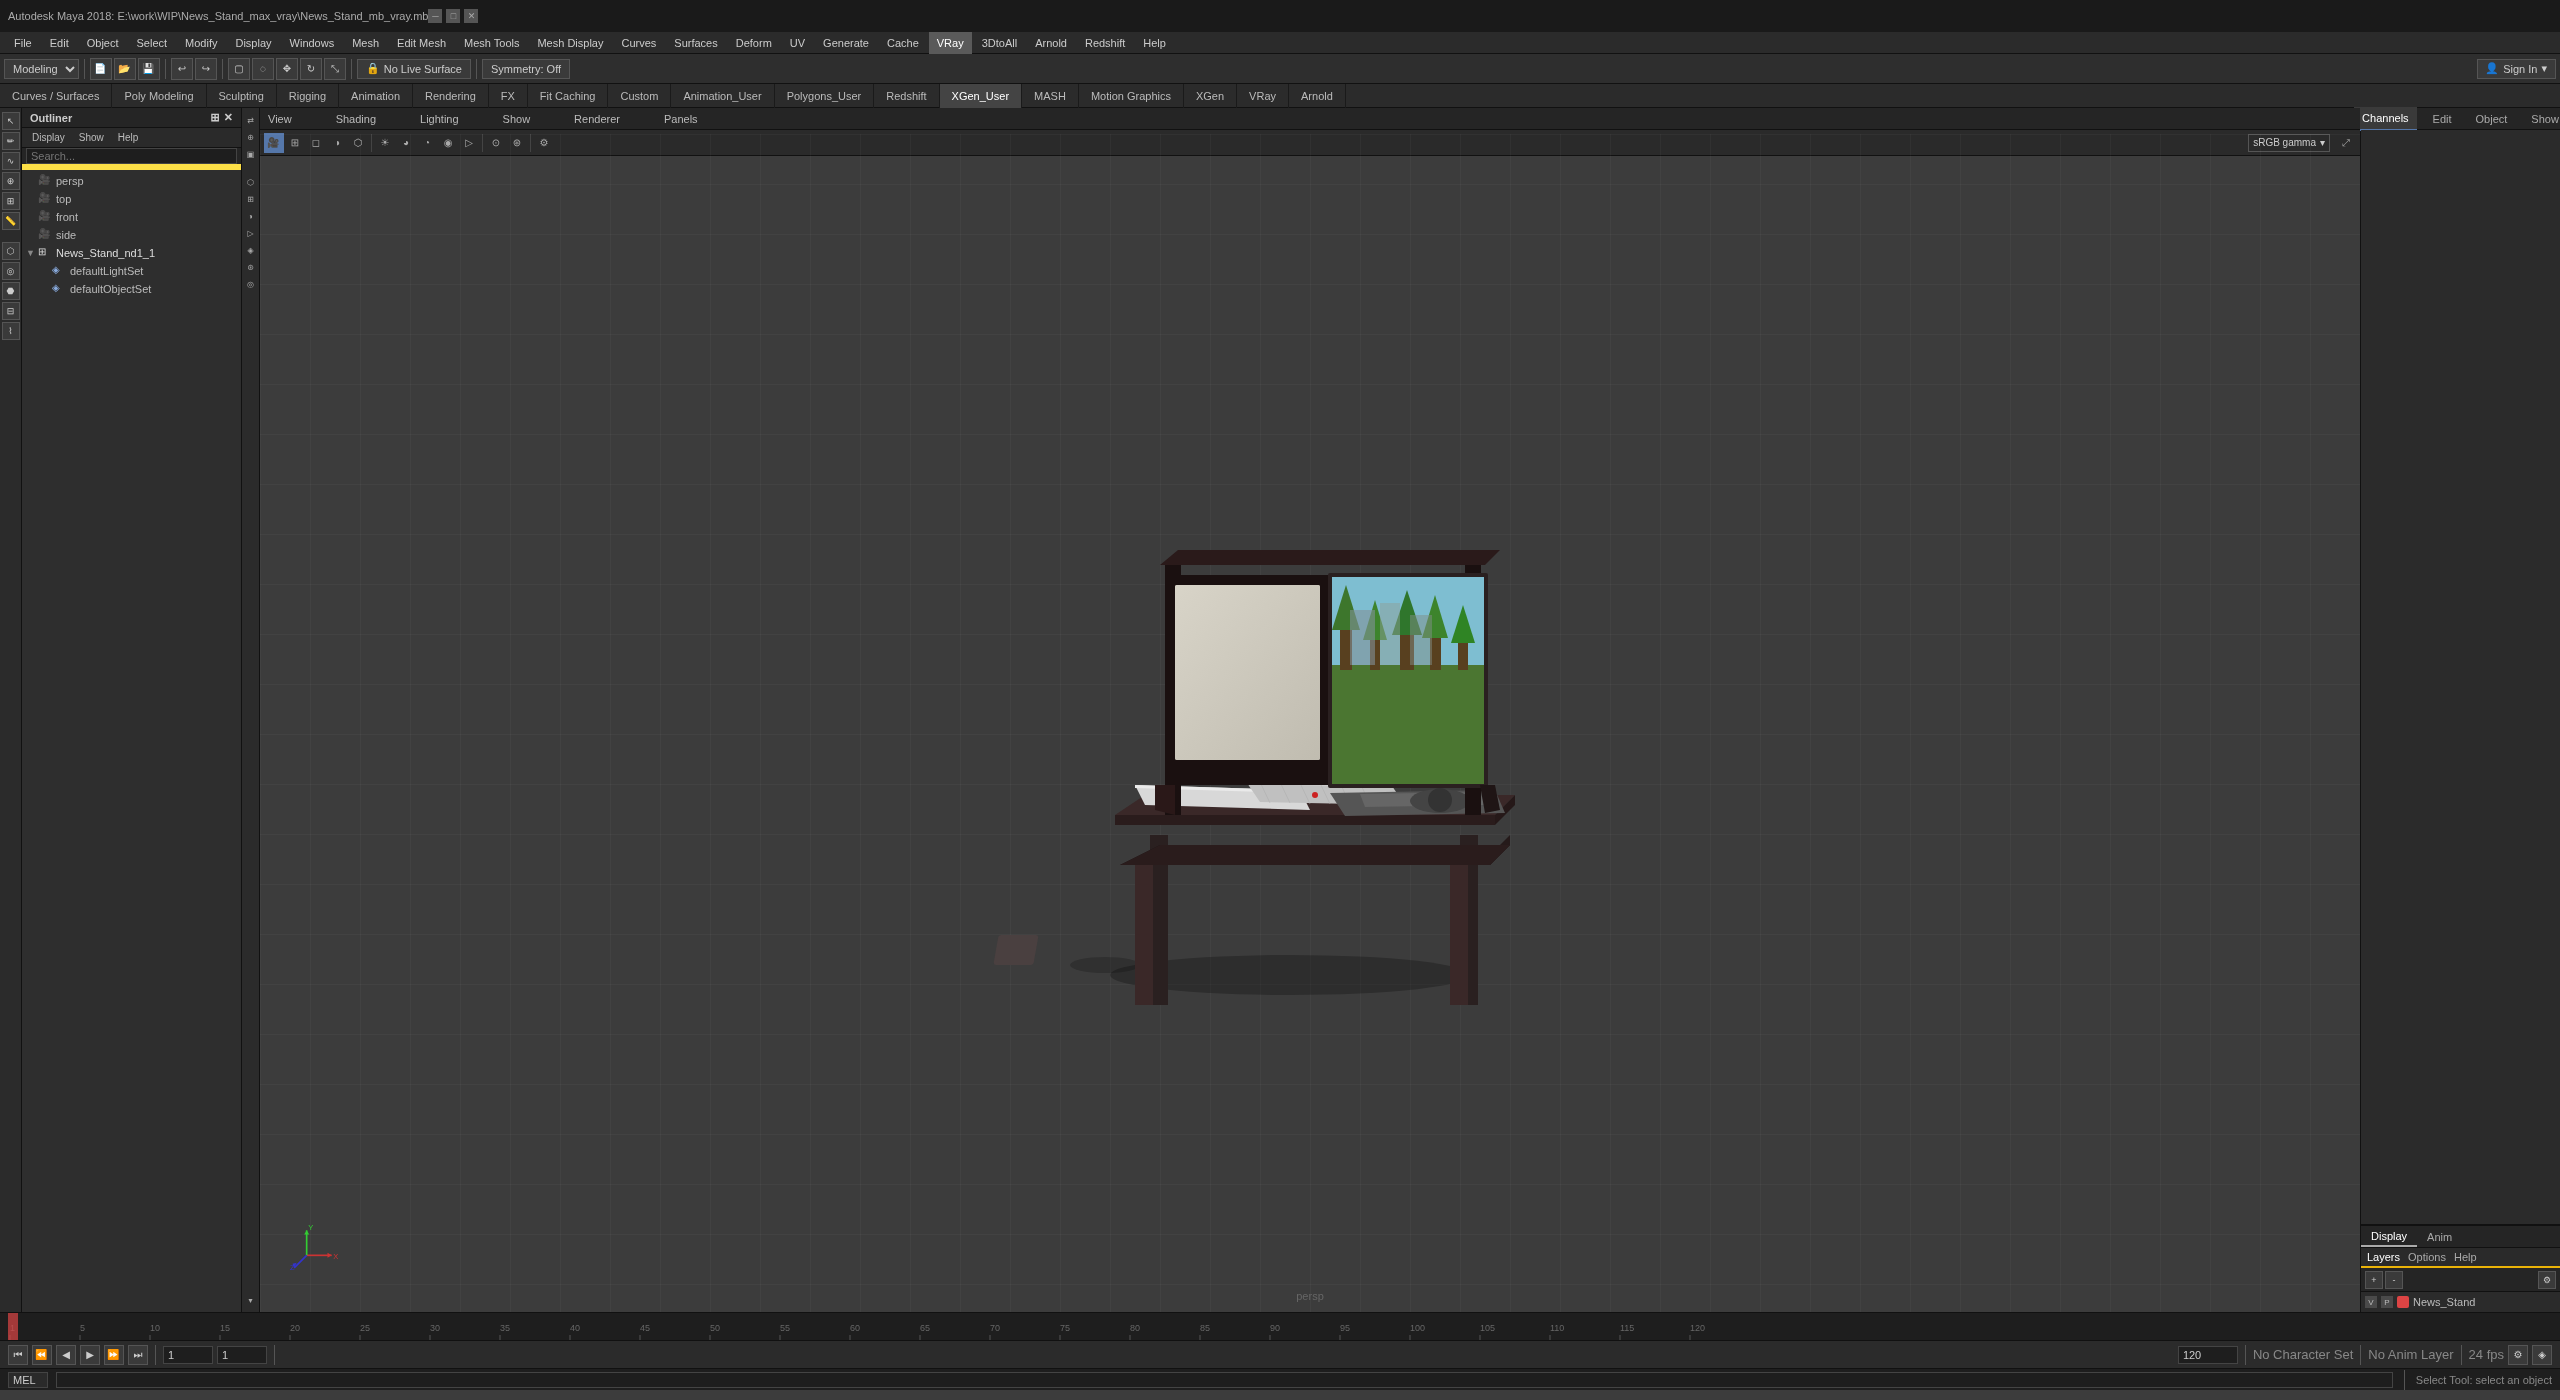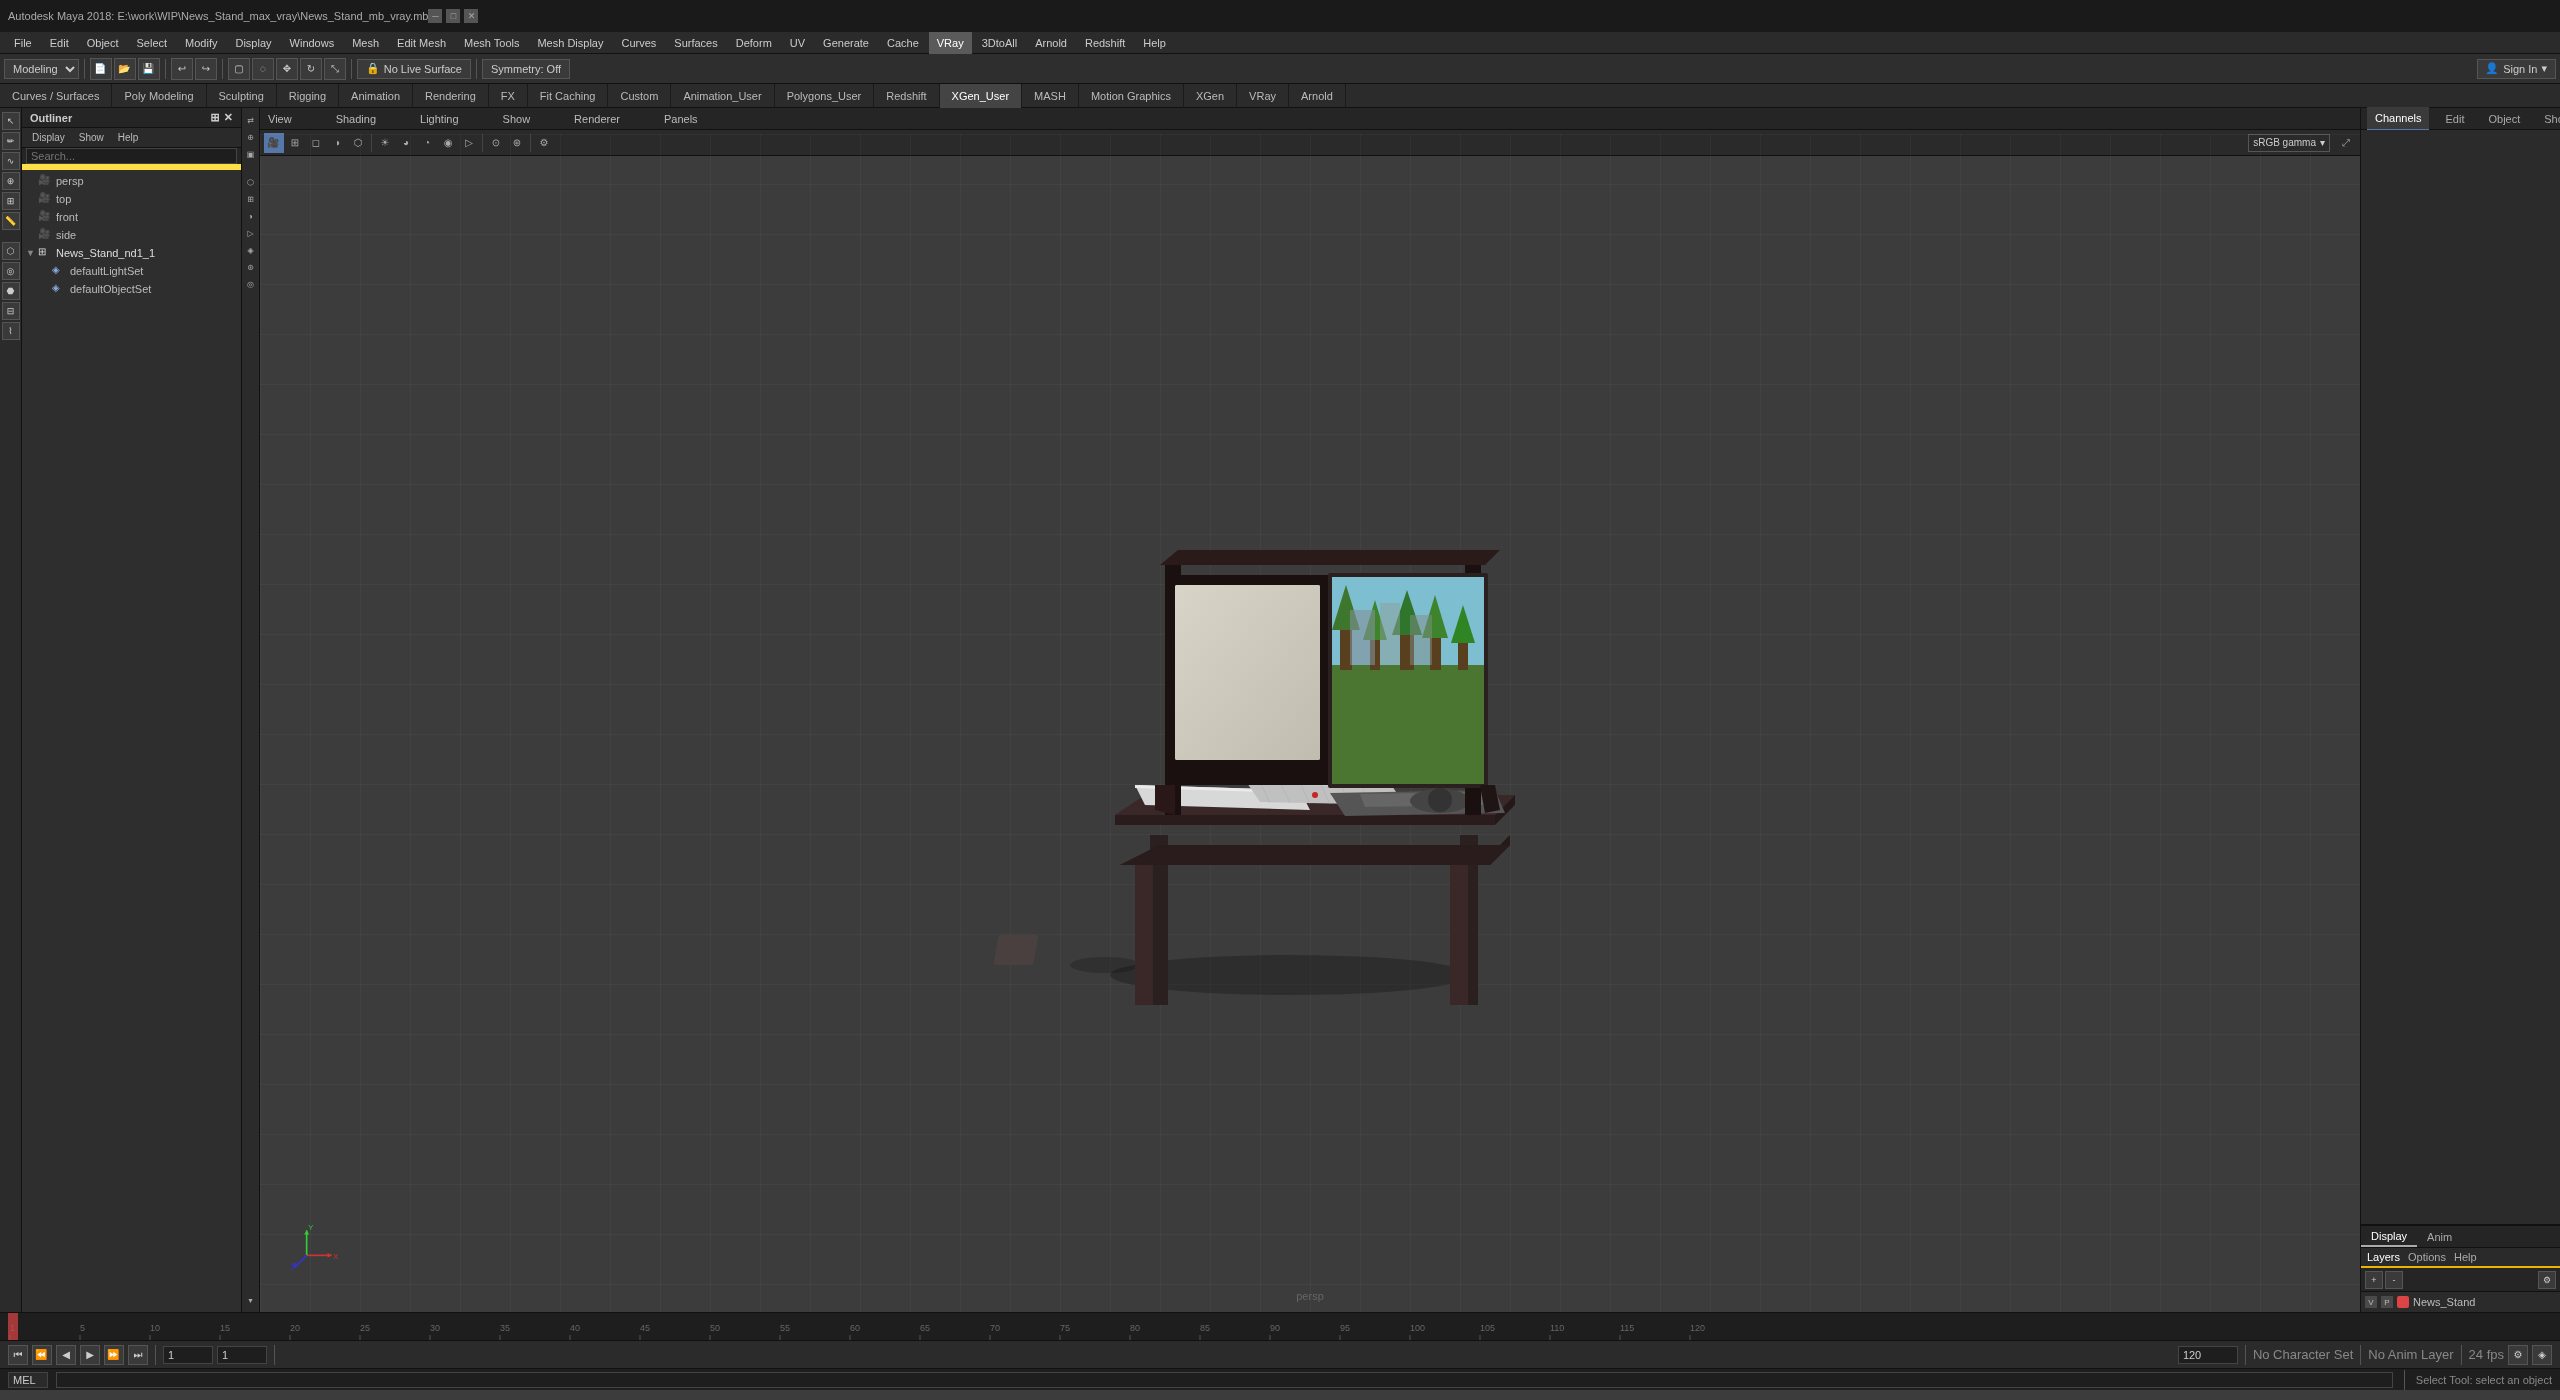--- a/index.html
+++ b/index.html
@@ -297,20 +297,21 @@
     #channels-header {
       height: 22px;
       background: #252525;
       display: flex;
       align-items: center;
       padding: 0 6px;
       gap: 8px;
       border-bottom: 1px solid #111;
       font-size: 11px;
       color: #bbb;
+      justify-content: center;
     }
     .ch-tab {
       padding: 2px 8px;
       font-size: 11px;
       color: #aaa;
       cursor: pointer;
       height: 24px;
       display: flex;
       align-items: center;
     }

